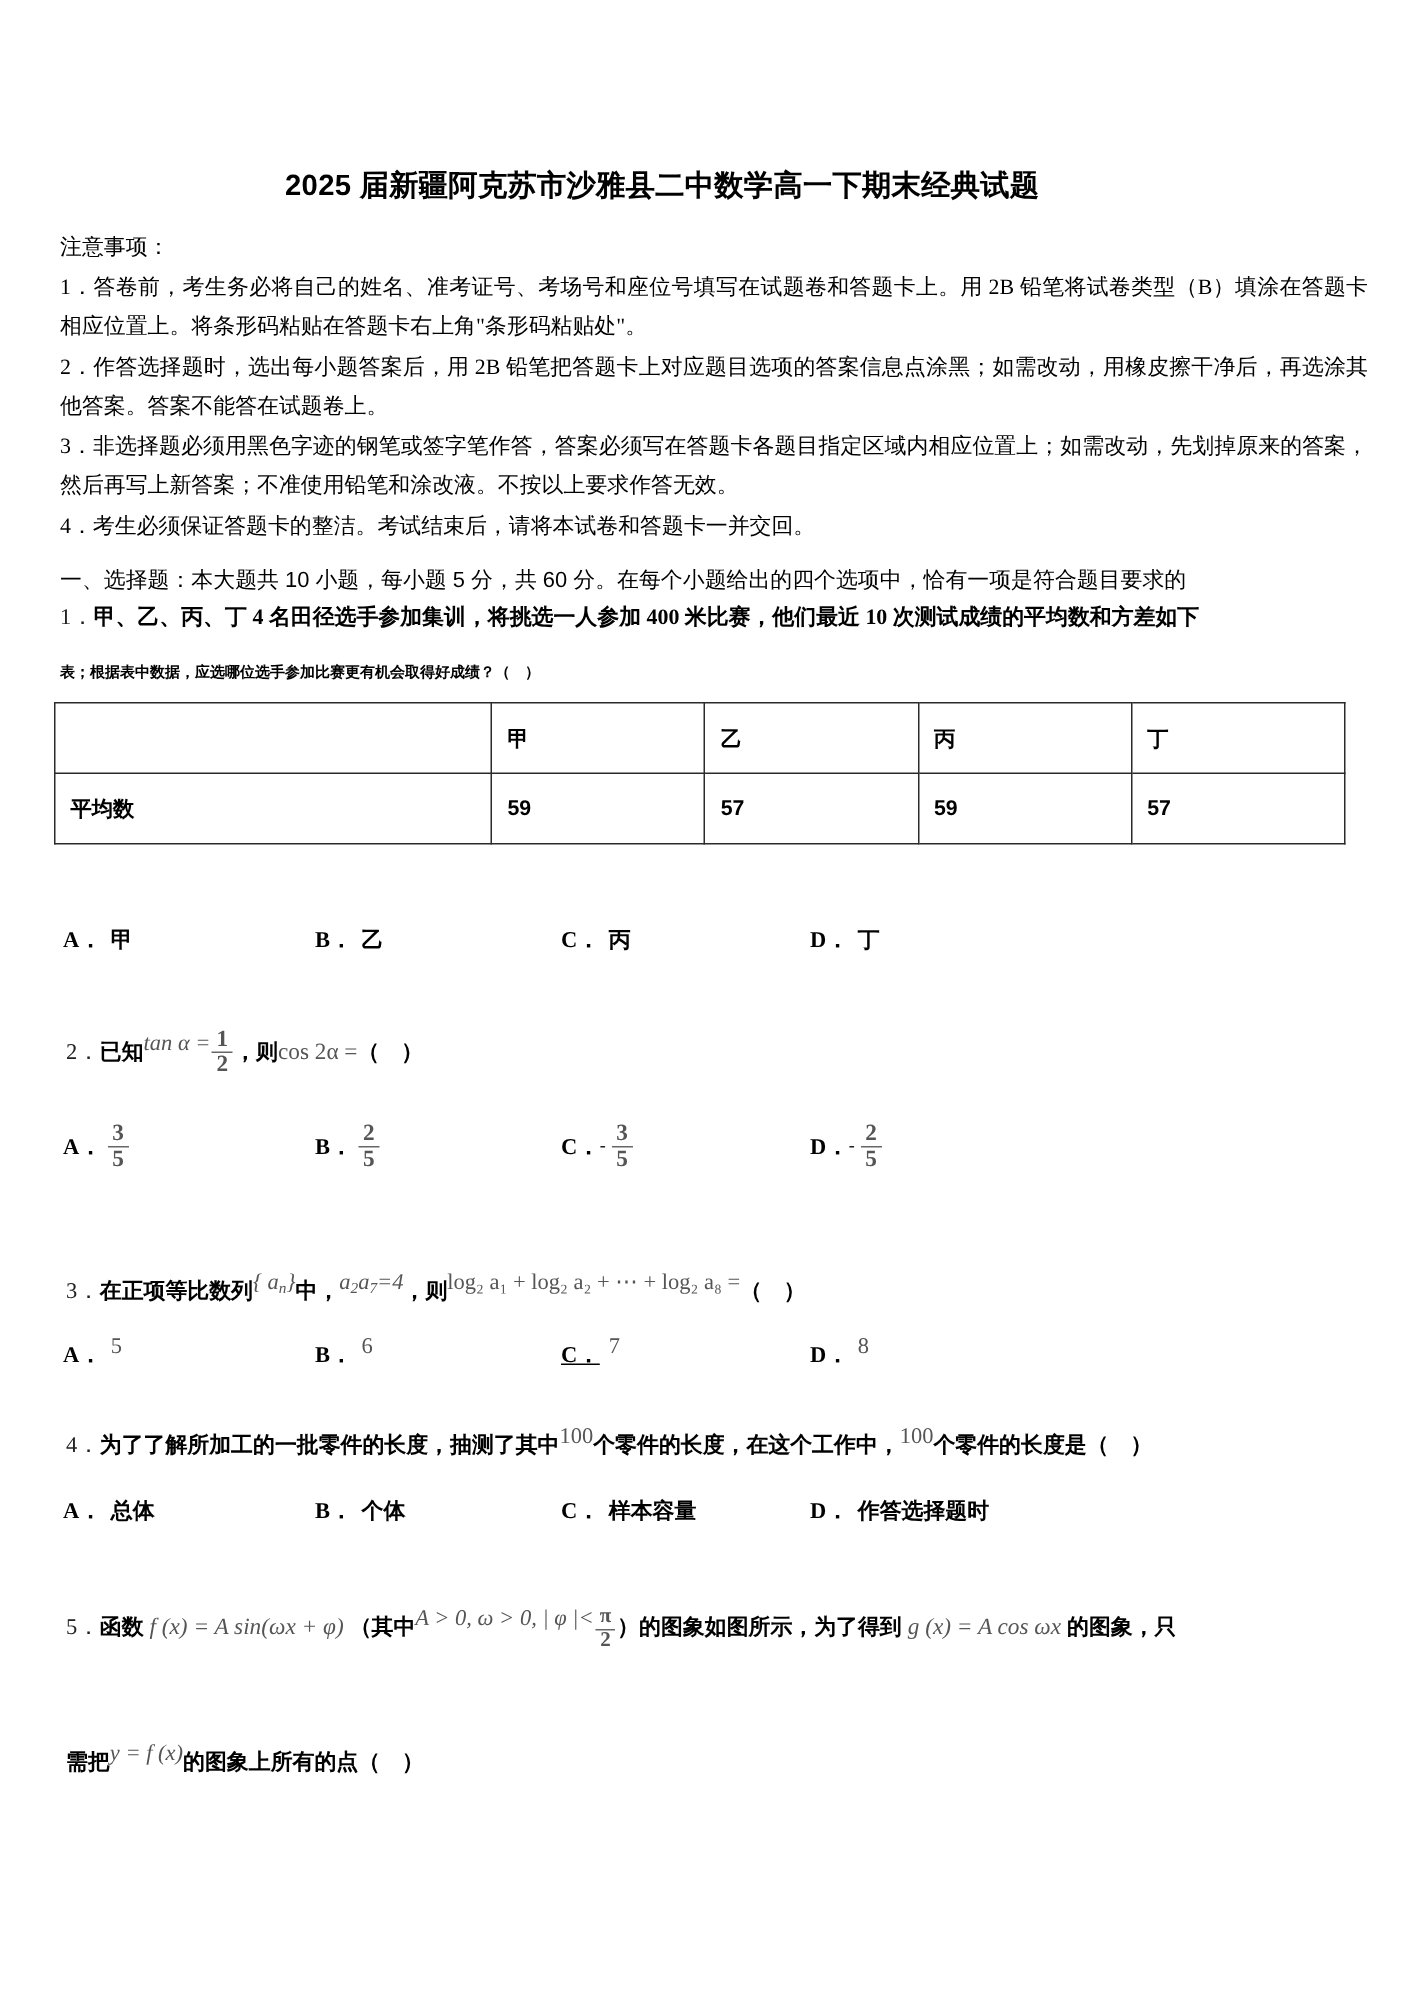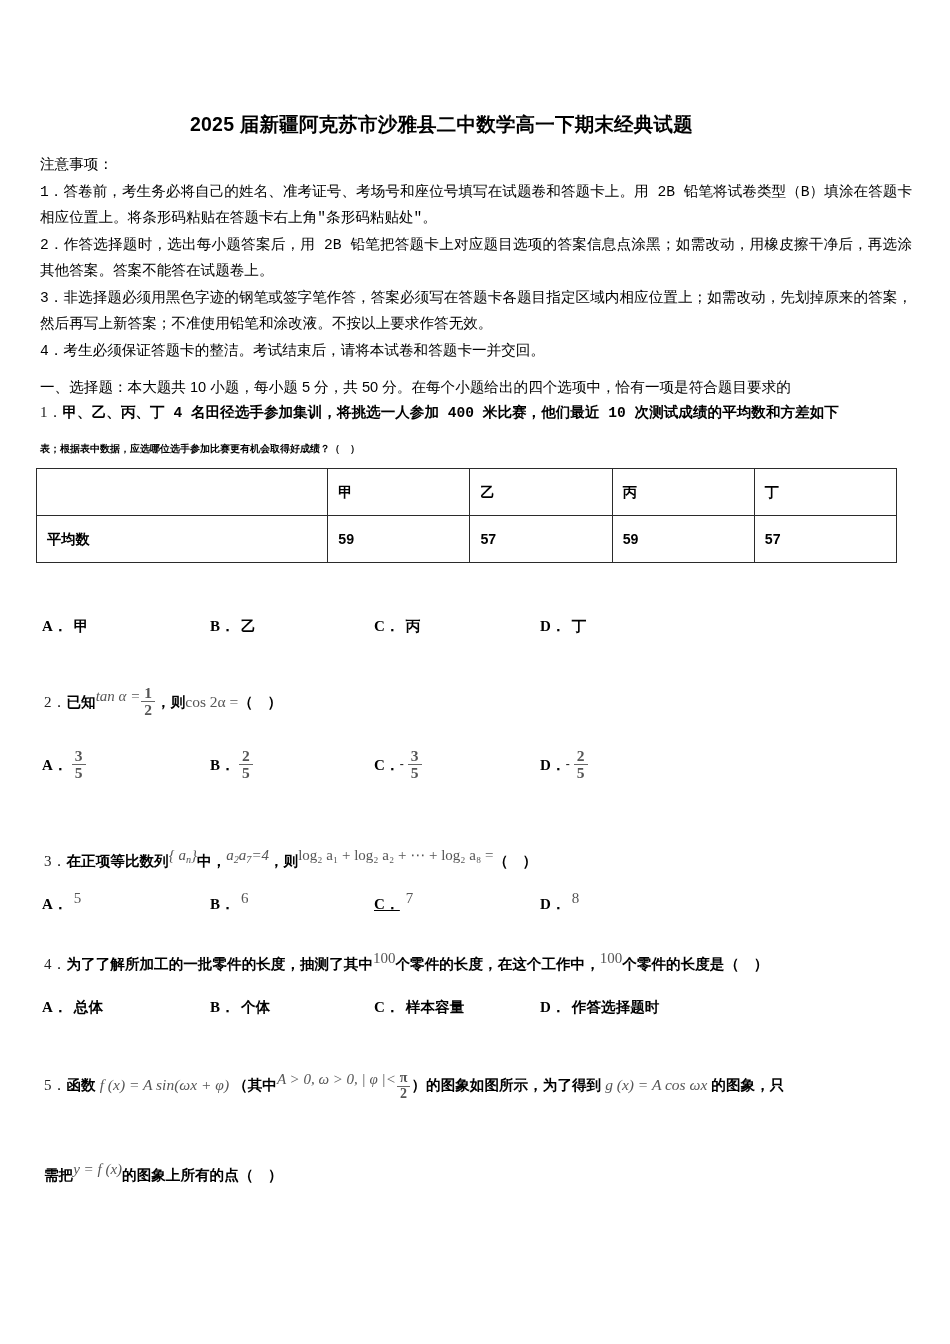--- a/index.html
+++ b/index.html
@@ -35,21 +35,21 @@
     line-height: 28px;
     white-space: nowrap;
   }
 
   
   .notice {
     position: absolute;
     left: 40px;
     top: 152px;
     width: 872px;
-    font-family: Liberation Mono, monospace;
+    font-family: Liberation Serif, serif;
     font-size: 14.6px;
     line-height: 26.5px;
   }
   .notice p {
     margin: 0;
     text-align: justify;
     text-justify: inter-ideograph;
   }
   .notice p.head { margin-bottom: 0px; }
 
@@ -189,40 +189,40 @@
   .neg {
     display: inline-block;
     vertical-align: 0.22em;
     font-family: "Liberation Serif", "DejaVu Serif", serif;
     font-weight: bold;
     font-size: 12px;
     color: #222;
     margin-right: 3px;
   }
   .cnbold {
-    font-family: Liberation Mono, monospace;
+    font-family: Liberation Serif, serif;
     font-weight: bold;
   }
 </style>
 </head>
 <body>
 
 <div class="page">
 
   <div class="doc-title">2025 届新疆阿克苏市沙雅县二中数学高一下期末经典试题</div>
 
   <div class="notice">
     <p class="head">注意事项：</p>
     <p>1．答卷前，考生务必将自己的姓名、准考证号、考场号和座位号填写在试题卷和答题卡上。用 2B 铅笔将试卷类型（B）填涂在答题卡相应位置上。将条形码粘贴在答题卡右上角"条形码粘贴处"。</p>
     <p>2．作答选择题时，选出每小题答案后，用 2B 铅笔把答题卡上对应题目选项的答案信息点涂黑；如需改动，用橡皮擦干净后，再选涂其他答案。答案不能答在试题卷上。</p>
     <p>3．非选择题必须用黑色字迹的钢笔或签字笔作答，答案必须写在答题卡各题目指定区域内相应位置上；如需改动，先划掉原来的答案，然后再写上新答案；不准使用铅笔和涂改液。不按以上要求作答无效。</p>
     <p>4．考生必须保证答题卡的整洁。考试结束后，请将本试卷和答题卡一并交回。</p>
   </div>
 
-  <div class="sec-head">一、选择题：本大题共 10 小题，每小题 5 分，共 50 分。在每个小题给出的四个选项中，恰有一项是符合题目要求的</div>
+  <div class="sec-head">一、选择题：本大题共 10 小题，每小题 5 分，共 60 分。在每个小题给出的四个选项中，恰有一项是符合题目要求的</div>
 
   <div class="q1-line1">
     <span class="qnum">1．</span><span class="cnbold">甲、乙、丙、丁 4 名田径选手参加集训，将挑选一人参加 400 米比赛，他们最近 10 次测试成绩的平均数和方差如下</span>
   </div>
   <div class="q1-line2">
     <span class="cnbold">表；根据表中数据，应选哪位选手参加比赛更有机会取得好成绩？（　）</span>
   </div>
 
   <table class="data-table">
     <colgroup>

